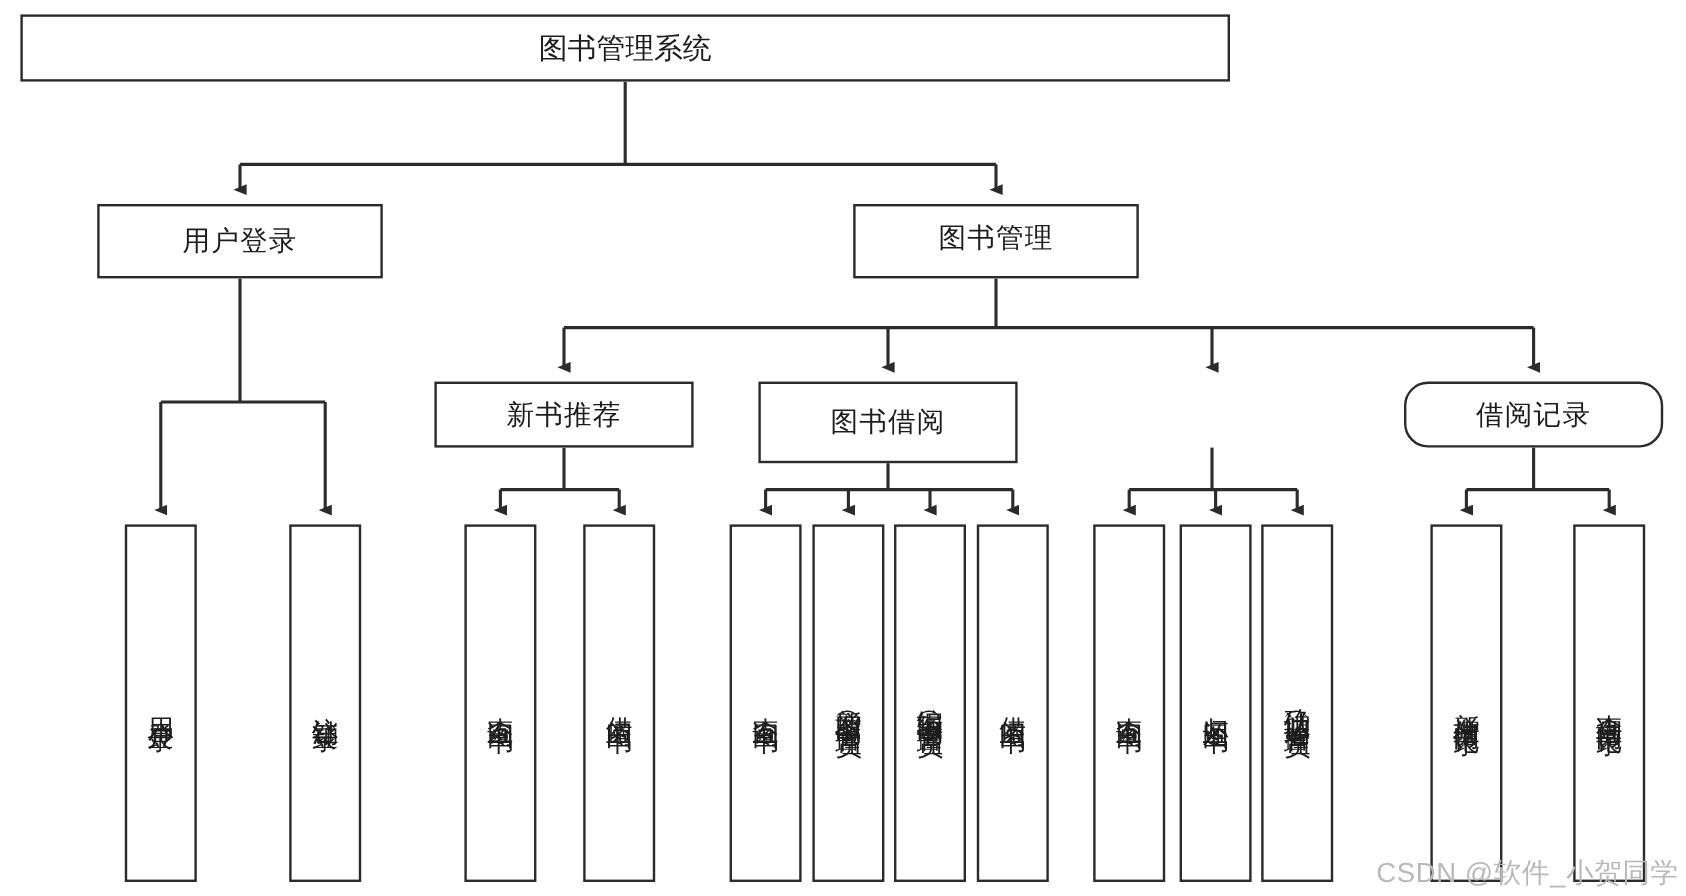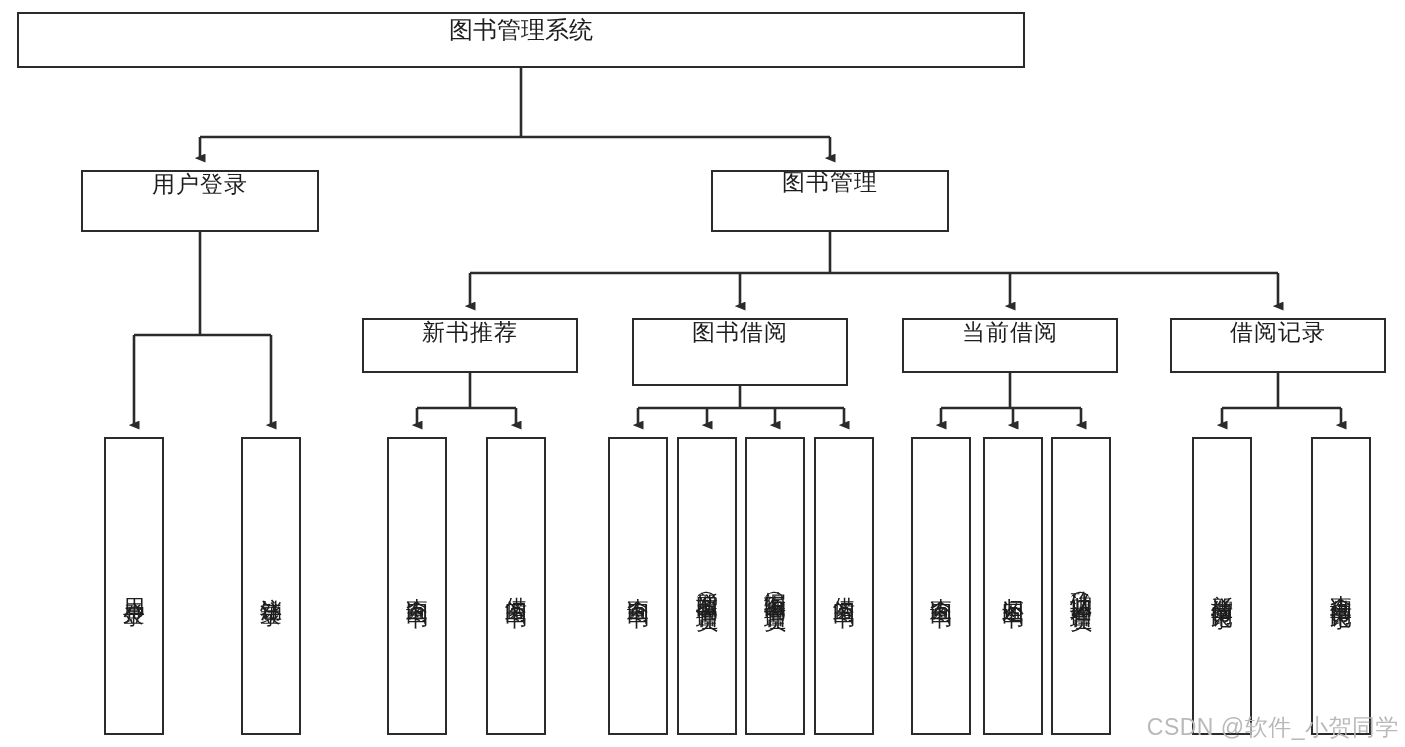--- a/index.html
+++ b/index.html
@@ -24,20 +24,21 @@
     width: 1405px;
     height: 747px;
     pointer-events: none;
   }
   .node {
     position: absolute;
     box-sizing: border-box;
     border: 2.5px solid #2b2b2b;
     background: #ffffff;
     display: flex;
+    align-items: center;
     justify-content: center;
     color: #1d1d1d;
   }
   .node.h {
     font-size: 23px;
     letter-spacing: 1px;
     line-height: 1.1;
   }
   .node.root {
     font-size: 24px;
@@ -132,24 +133,21 @@
   <div class="node h" style="left:711px; top:170px; width:238px; height:62px;font-family:Liberation Mono, monospace;">
     <span>图书管理</span>
   </div>
 
   <div class="node h" style="left:362px; top:318px; width:216px; height:55px;">
     <span>新书推荐</span>
   </div>
   <div class="node h" style="left:632px; top:318px; width:216px; height:68px;">
     <span>图书借阅</span>
   </div>
-  <div class="node h" style="left:902px; top:318px; width:216px; height:55px;">
-    <span>当前借阅</span>
-  </div>
-  <div class="node h" style="left:1170px; top:318px; width:216px; height:55px;">
+  <div class="node h" style="left:1170px; top:318px; width:216px; height:55px;border-radius:20px;">
     <span>借阅记录</span>
   </div>
 
   <div class="node v" style="left:104px; top:437px; width:60px; height:298px;">
     <span class="vtext">用户登录</span>
   </div>
   <div class="node v" style="left:241px; top:437px; width:60px; height:298px;">
     <span class="vtext">注销登录</span>
   </div>
 

